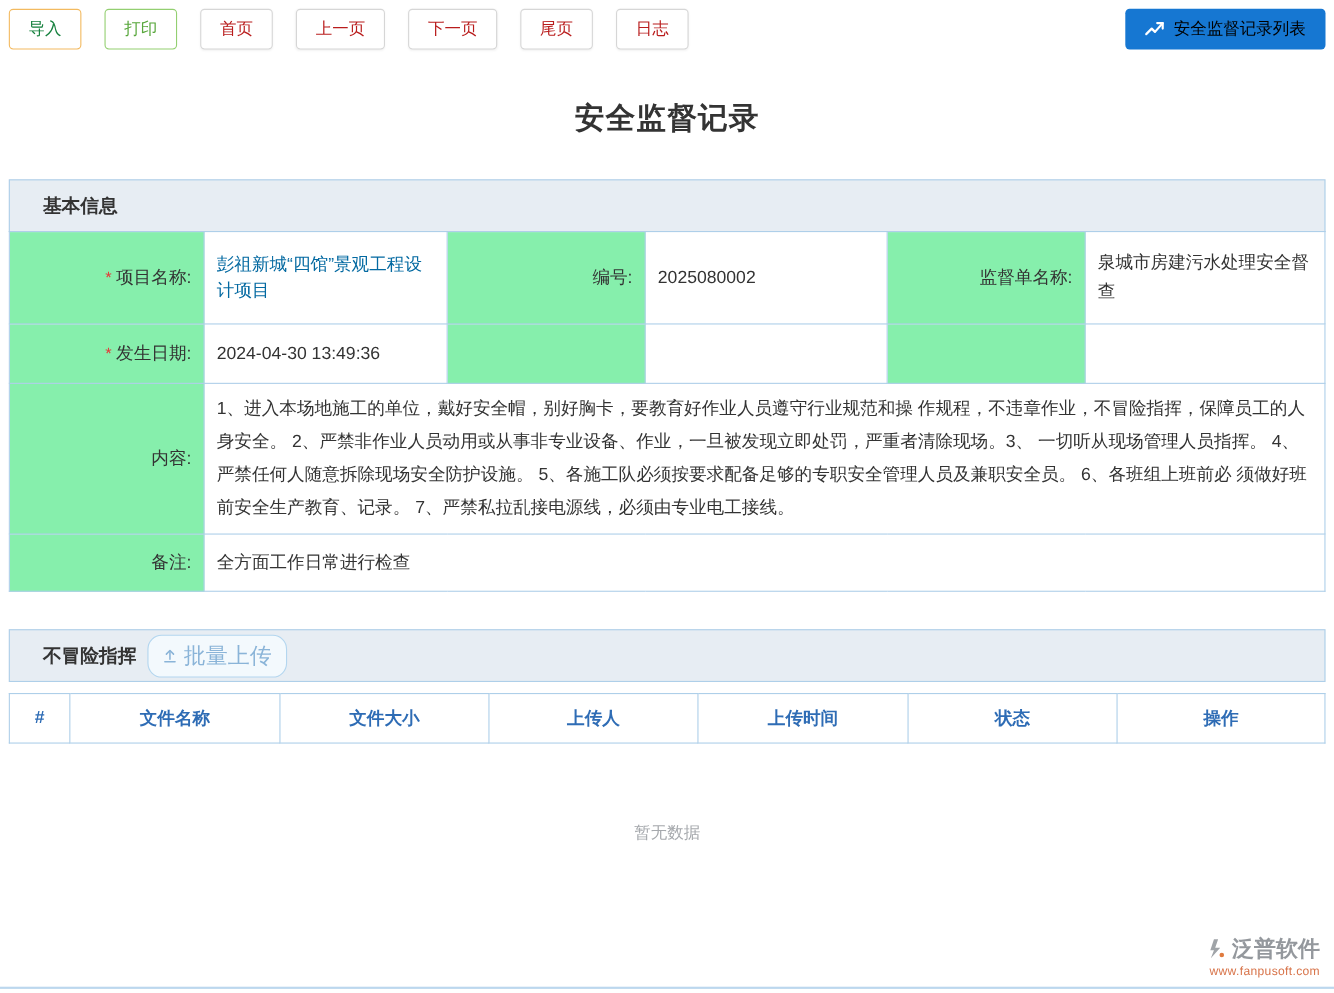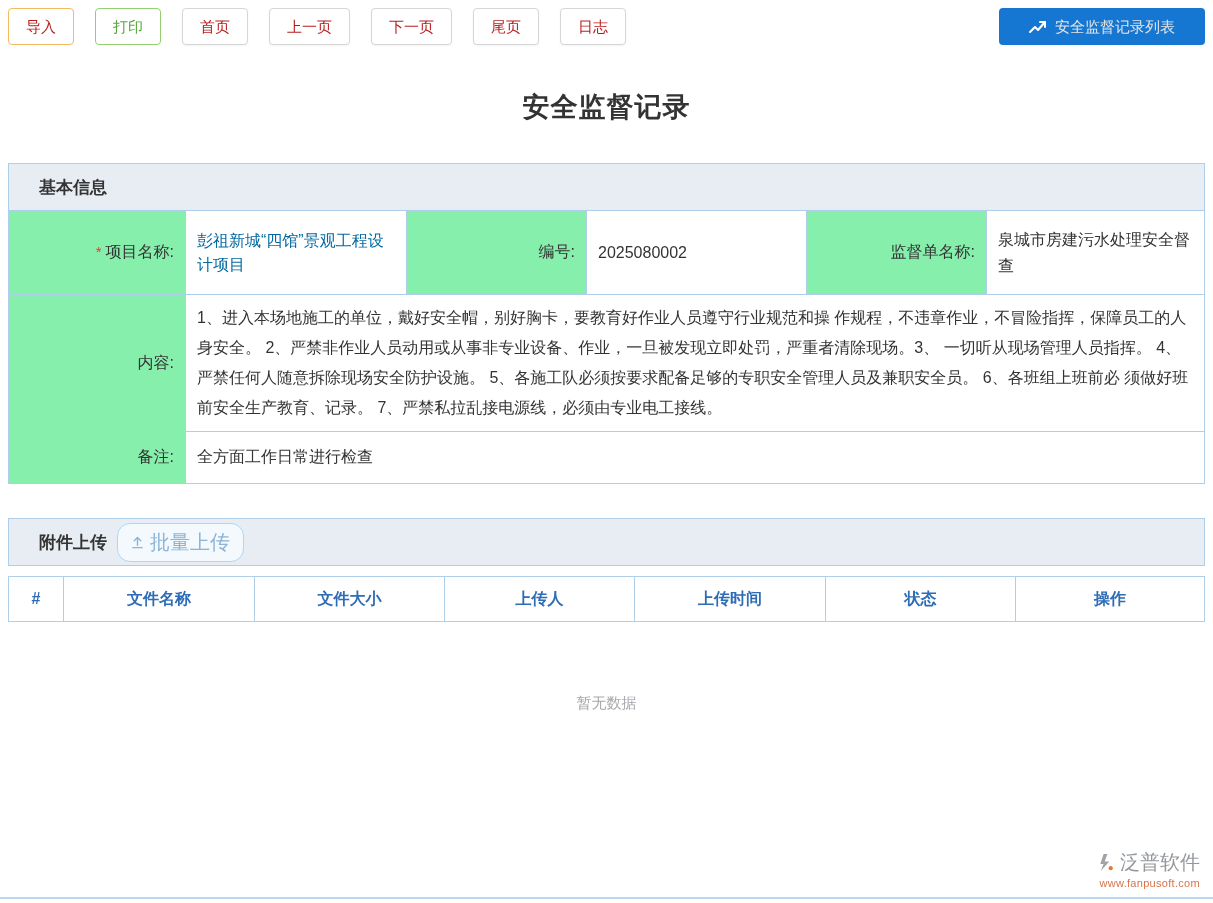--- a/index.html
+++ b/index.html
@@ -22,32 +22,31 @@
   .btn {
     font-family: inherit;
     font-size: 15px;
     line-height: 1;
     padding: 10px 17px;
     border-radius: 4px;
     background: #fff;
     cursor: pointer;
     white-space: nowrap;
   }
-  .btn-import { color: #b91c1c; border: 1px solid #f3ba60; }
+  .btn-import { color: #15803d; border: 1px solid #f3ba60; }
   .btn-print  { color: #58a73c; border: 1px solid #93cf71; }
   .btn-default{ color: #b91c1c;    border: 1px solid #d6d6d6; box-shadow: 0 1px 2px rgba(0,0,0,.05); }
   .btn-primary {
     margin-left: auto;
     background: #1677d2;
-    color: #e5e5e5;
+    color: #000000;
     border: none;
     display: inline-flex;
-    align-items: center;
     gap: 8px;
-    padding: 11px 30px;
+    padding: 11px 18px;
     font-size: 15px;
     border-radius: 4px;
     cursor: pointer;
   }
   .btn-primary .ico { display: inline-flex; }
 
   
   .page-title {
     text-align: center;
     font-size: 27px;
@@ -138,21 +137,21 @@
     bottom: 14px;
     text-align: right;
   }
   .brand-row {
     display: flex;
     align-items: center;
     justify-content: flex-end;
     gap: 5px;
     color: #94989d;
     font-size: 20px;
-    font-weight: normal;
+    font-weight: bold;
   }
   .brand-site {
     color: #d8744a;
     font-size: 11px;
     margin-top: 1px;
     letter-spacing: .3px;
   }
   .bottom-line {
     position: absolute;
     left: 0; right: 0; bottom: 4px;
@@ -206,35 +205,45 @@
         <td class="value-cell">
           <a class="link">彭祖新城“四馆”景观工程设计项目</a>
         </td>
         <td class="label-cell">编号:</td>
         <td class="value-cell">2025080002</td>
         <td class="label-cell">监督单名称:</td>
         <td class="value-cell">
           <span class="wrap-val">泉城市房建污水处理安全督查</span>
         </td>
       </tr>
+      <tr class="row-date">
+        <td class="label-cell">
+          <span class="req">*</span><span>发生日期:</span>
+        </td>
+        <td class="value-cell">2024-04-30 13:49:36</td>
+        <td class="label-cell"></td>
+        <td class="value-cell"></td>
+        <td class="label-cell"></td>
+        <td class="value-cell"></td>
+      </tr>
       <tr>
         <td class="label-cell">内容:</td>
         <td class="value-cell content-cell" colspan="5">1、进入本场地施工的单位，戴好安全帽，别好胸卡，要教育好作业人员遵守行业规范和操 作规程，不违章作业，不冒险指挥，保障员工的人身安全。 2、严禁非作业人员动用或从事非专业设备、作业，一旦被发现立即处罚，严重者清除现场。3、 一切听从现场管理人员指挥。 4、严禁任何人随意拆除现场安全防护设施。 5、各施工队必须按要求配备足够的专职安全管理人员及兼职安全员。 6、各班组上班前必 须做好班前安全生产教育、记录。 7、严禁私拉乱接电源线，必须由专业电工接线。</td>
       </tr>
       <tr class="row-remark">
         <td class="label-cell">备注:</td>
         <td class="value-cell" colspan="5">全方面工作日常进行检查</td>
       </tr>
     </tbody>
       </table>
   </section>
 
   <section class="attach-panel">
     <div class="section-header">
-      <span>附件上传</span>
+      <span>不冒险指挥</span>
       <button class="batch-btn">
         <span style="display:inline-flex">
           <svg width="13" height="13" viewBox="0 0 14 14" fill="none" stroke="#8ab4d8" stroke-width="1.5" stroke-linecap="round" stroke-linejoin="round">
             <path d="M7 10 V2"></path>
             <path d="M3.5 5 L7 1.5 L10.5 5"></path>
             <path d="M2 12.5 H12"></path>
           </svg>
         </span>
         <span>批量上传</span>
       </button>

